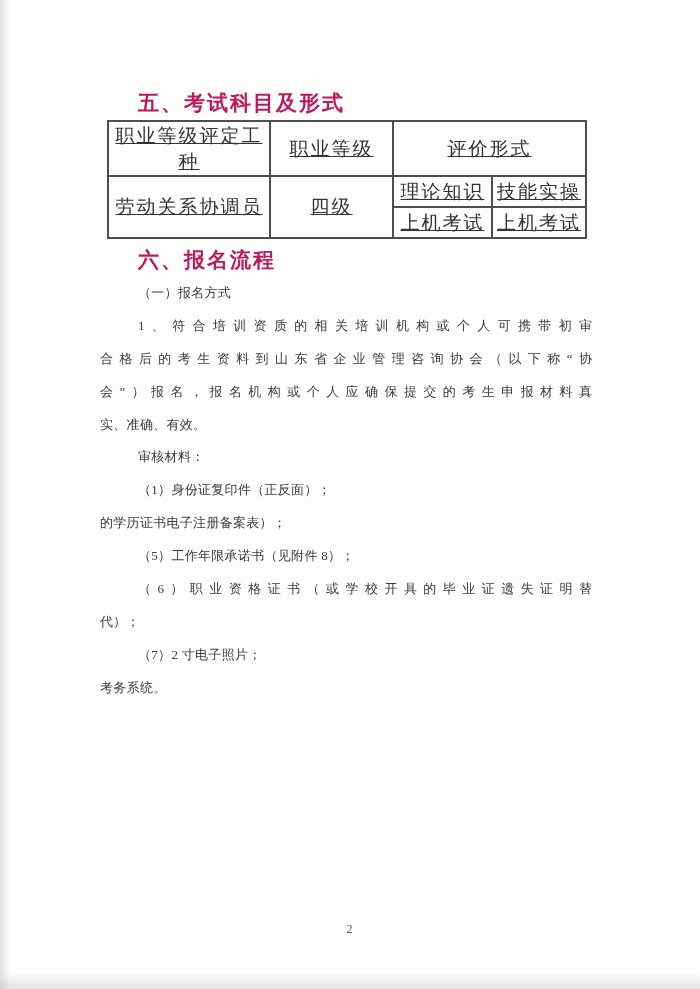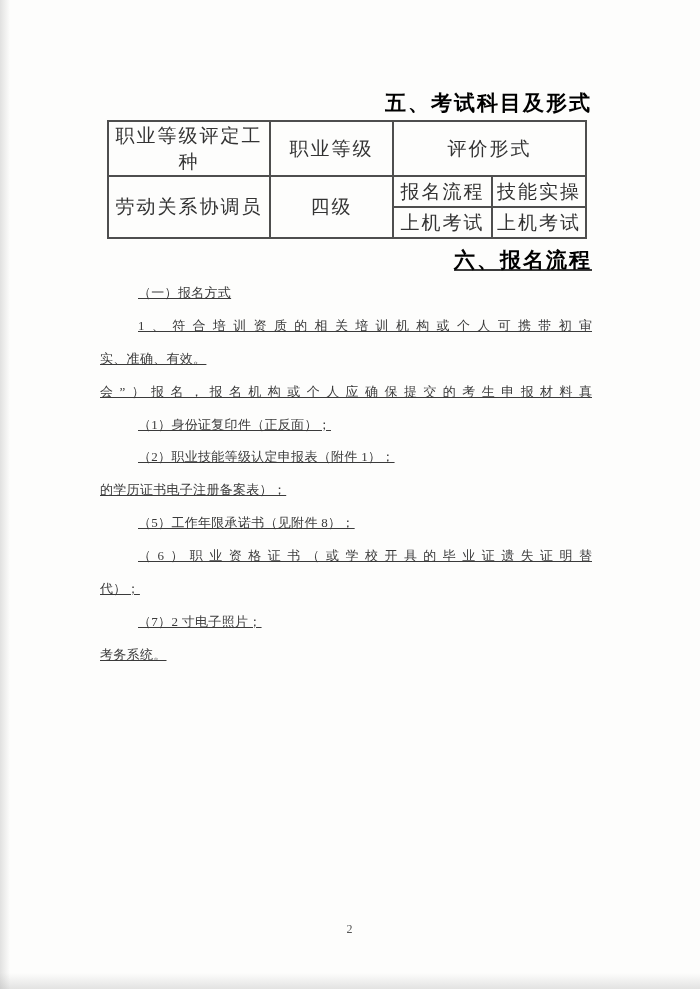--- a/index.html
+++ b/index.html
@@ -31,55 +31,54 @@
     left: 0; right: 0; bottom: 0;
     height: 16px;
     background: linear-gradient(to top, rgba(165,165,165,0.30), rgba(165,165,165,0));
   }
   .heading {
     position: absolute;
     left: 100px;
     width: 492px;
     font-size: 21px;
     font-weight: 700;
-    color: #000000;
+    color: #be185d;
     letter-spacing: 2px;
     text-indent: 38px;
     line-height: 26px;
-    text-align: right;
   }
   .heading-exam { top: 90px; }
   .exam-table {
     position: absolute;
     left: 107px;
     top: 120px;
     border-collapse: collapse;
     table-layout: fixed;
     font-size: 19px;
     color: #333;
+    text-decoration: underline;
   }
   .exam-table td {
     border: 2px solid #4e4e4e;
     text-align: center;
     vertical-align: middle;
     letter-spacing: 2px;
     padding: 0;
   }
   .col-trade { width: 160px; }
   .col-level { width: 121px; }
   .col-eval1 { width: 97px; }
   .col-eval2 { width: 92px; margin-top: 8px; }
   .row-head td { height: 53px; }
   .row-sub td { height: 29px; }
   .body-flow {
     position: absolute;
     left: 100px;
     top: 244px;
     width: 492px;
-    text-decoration: underline;
   }
   .heading-signup {
     position: static;
     width: auto;
     line-height: 33px;
   }
   .line {
     font-size: 13px;
     line-height: 32.9px;
     height: 32.9px;
@@ -118,39 +117,40 @@
   <table class="exam-table">
     <tbody>
         <tr class="row-head">
       <td class="col-trade">职业等级评定工种</td>
       <td class="col-level">职业等级</td>
       <td colspan="2">评价形式</td>
     </tr>
     <tr class="row-sub">
       <td class="col-trade" rowspan="2">劳动关系协调员</td>
       <td class="col-level" rowspan="2">四级</td>
-      <td class="col-eval1">报名流程</td>
+      <td class="col-eval1">理论知识</td>
       <td class="col-eval2">技能实操</td>
     </tr>
     <tr class="row-sub">
       <td class="col-eval1">上机考试</td>
       <td class="col-eval2">上机考试</td>
     </tr>
   </tbody>
     </table>
 
   <div class="body-flow">
     <div class="heading heading-signup">六、报名流程</div>
 
     <div class="line indent">（一）报名方式</div>
     <div class="line indent fill">1、符合培训资质的相关培训机构或个人可携带初审</div>
+    <div class="line fill">合格后的考生资料到山东省企业管理咨询协会（以下称“协</div>
+    <div class="line fill">会”）报名，报名机构或个人应确保提交的考生申报材料真</div>
     <div class="line">实、准确、有效。</div>
-    <div class="line fill">会”）报名，报名机构或个人应确保提交的考生申报材料真</div>
+    <div class="line indent">审核材料：</div>
     <div class="line indent">（1）身份证复印件（正反面）；</div>
-    <div class="line indent">（2）职业技能等级认定申报表（附件 1）；</div>
     <div class="line">的学历证书电子注册备案表）；</div>
     <div class="line indent">（5）工作年限承诺书（见附件 8）；</div>
     <div class="line indent fill">（6）职业资格证书（或学校开具的毕业证遗失证明替</div>
     <div class="line">代）；</div>
     <div class="line indent">（7）2 寸电子照片；</div>
     <div class="line">考务系统。</div>
   </div>
 
   <div class="page-number">2</div>
 

